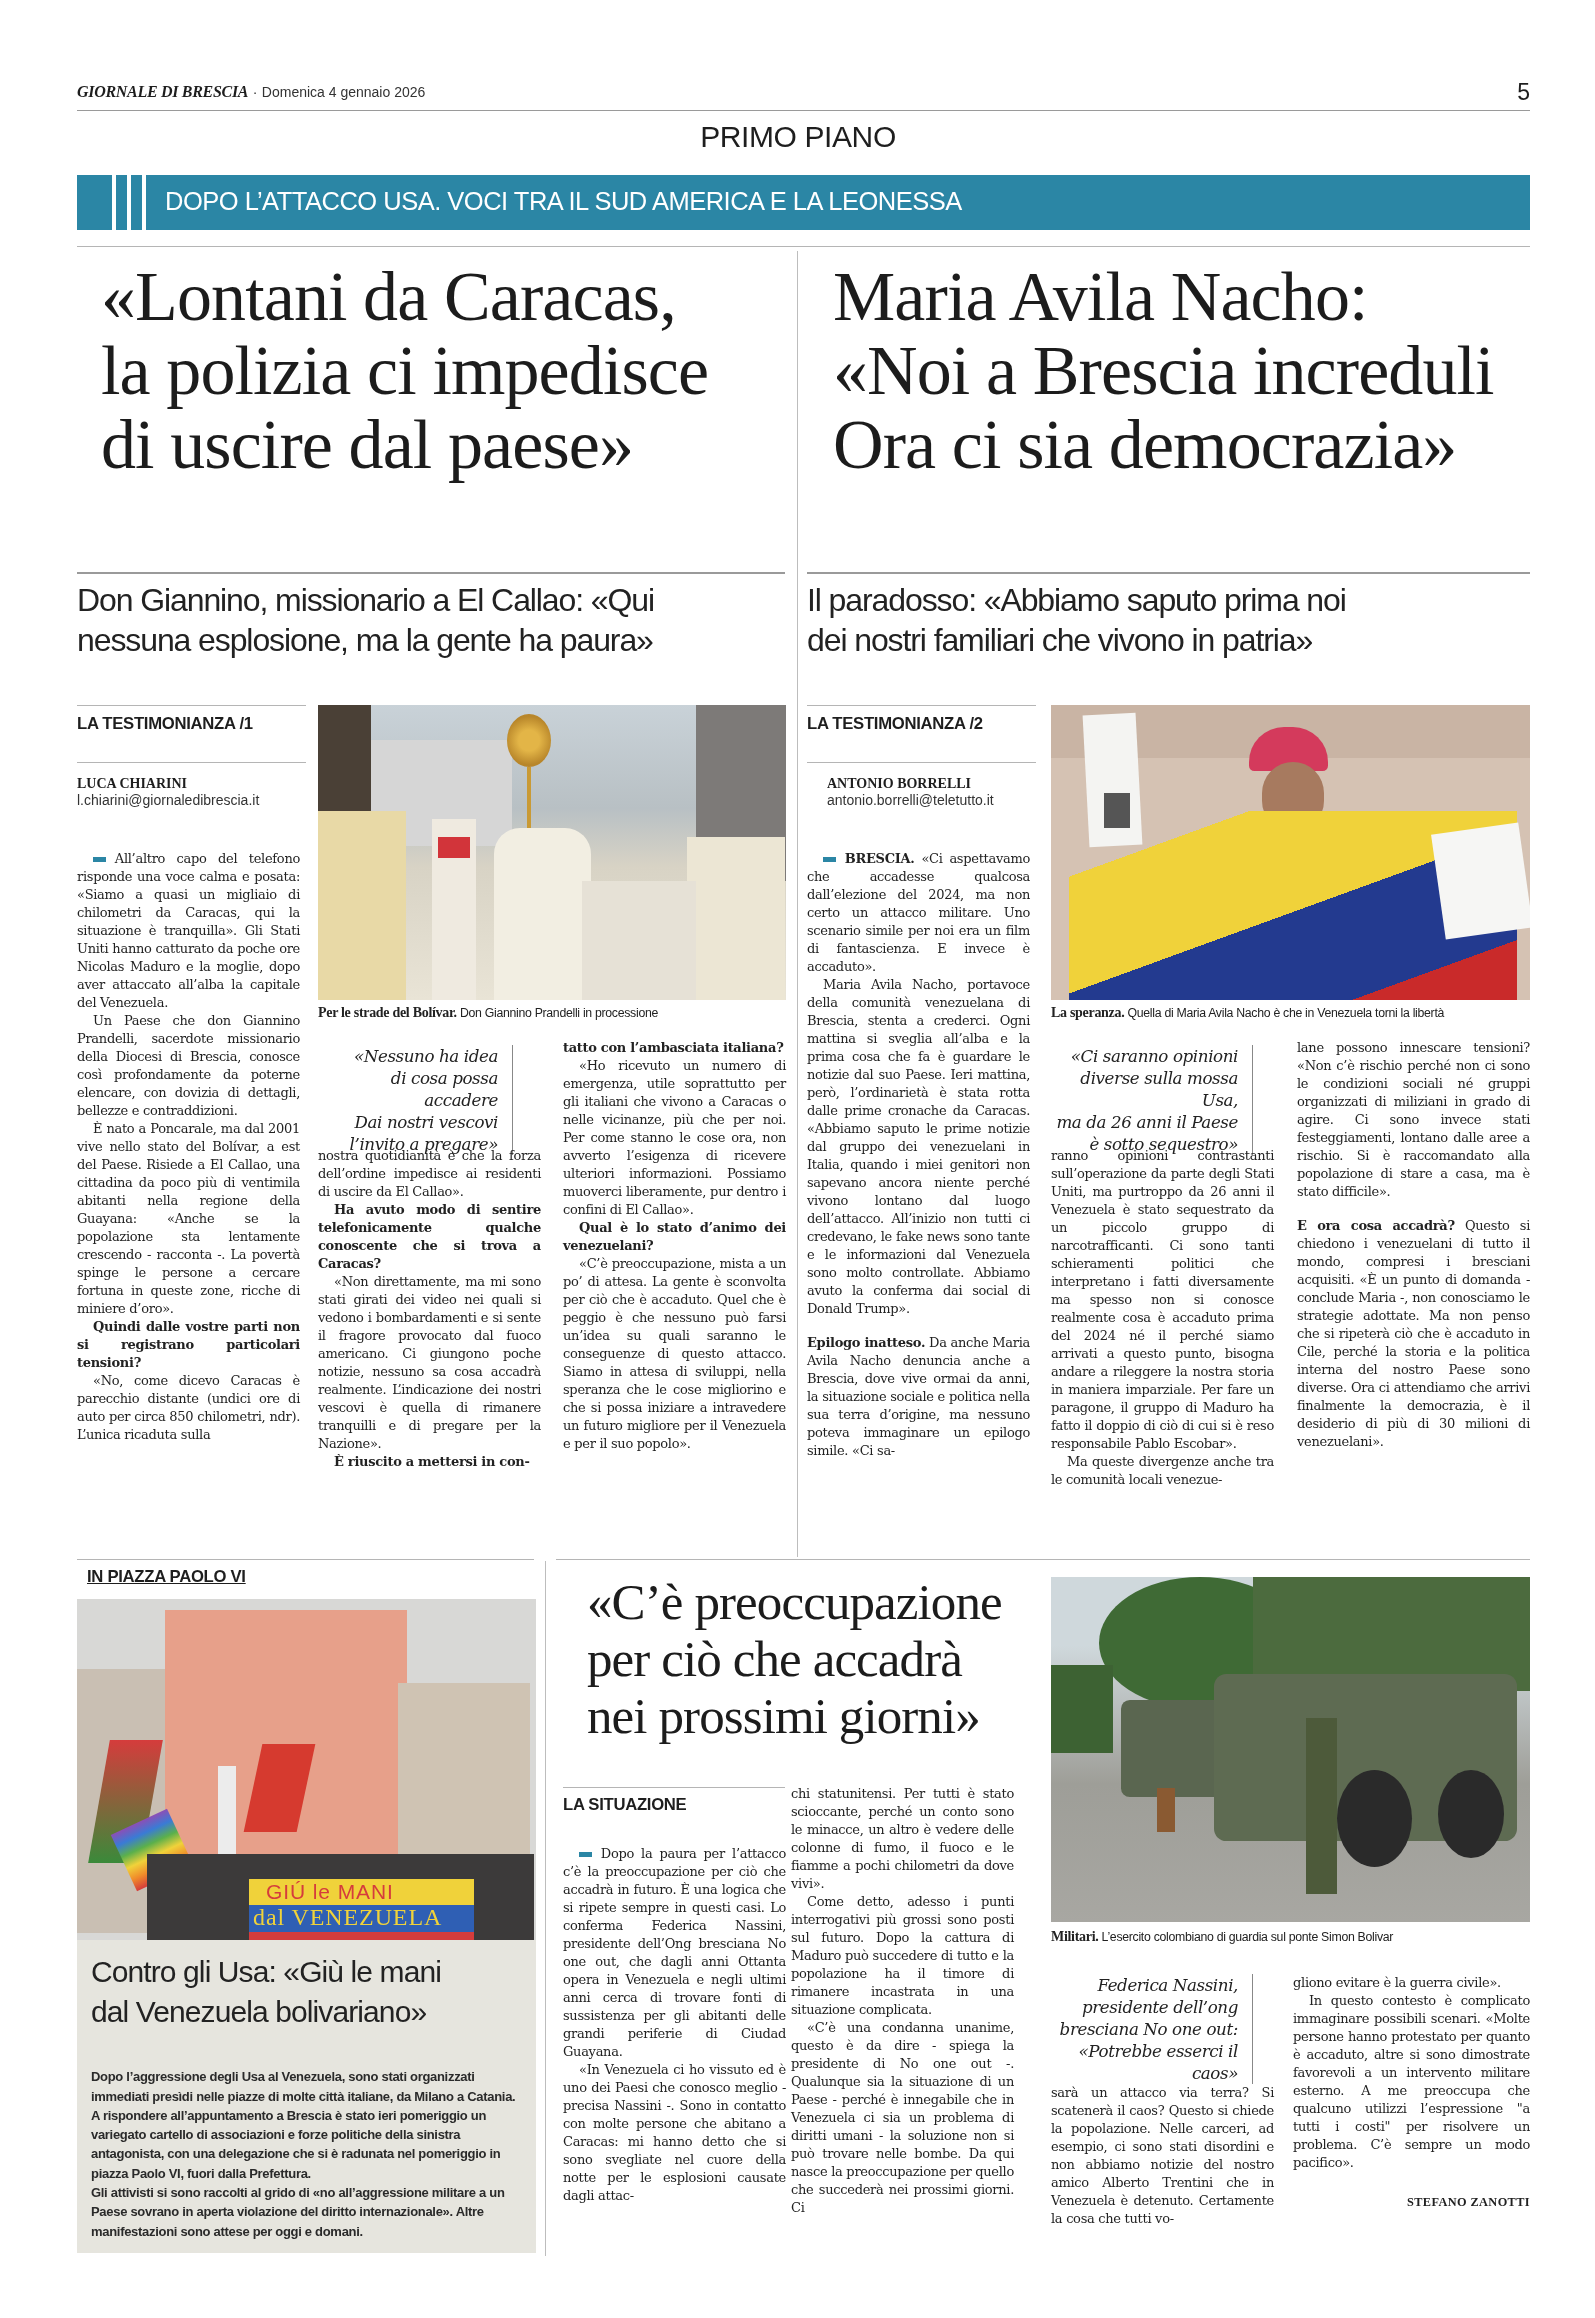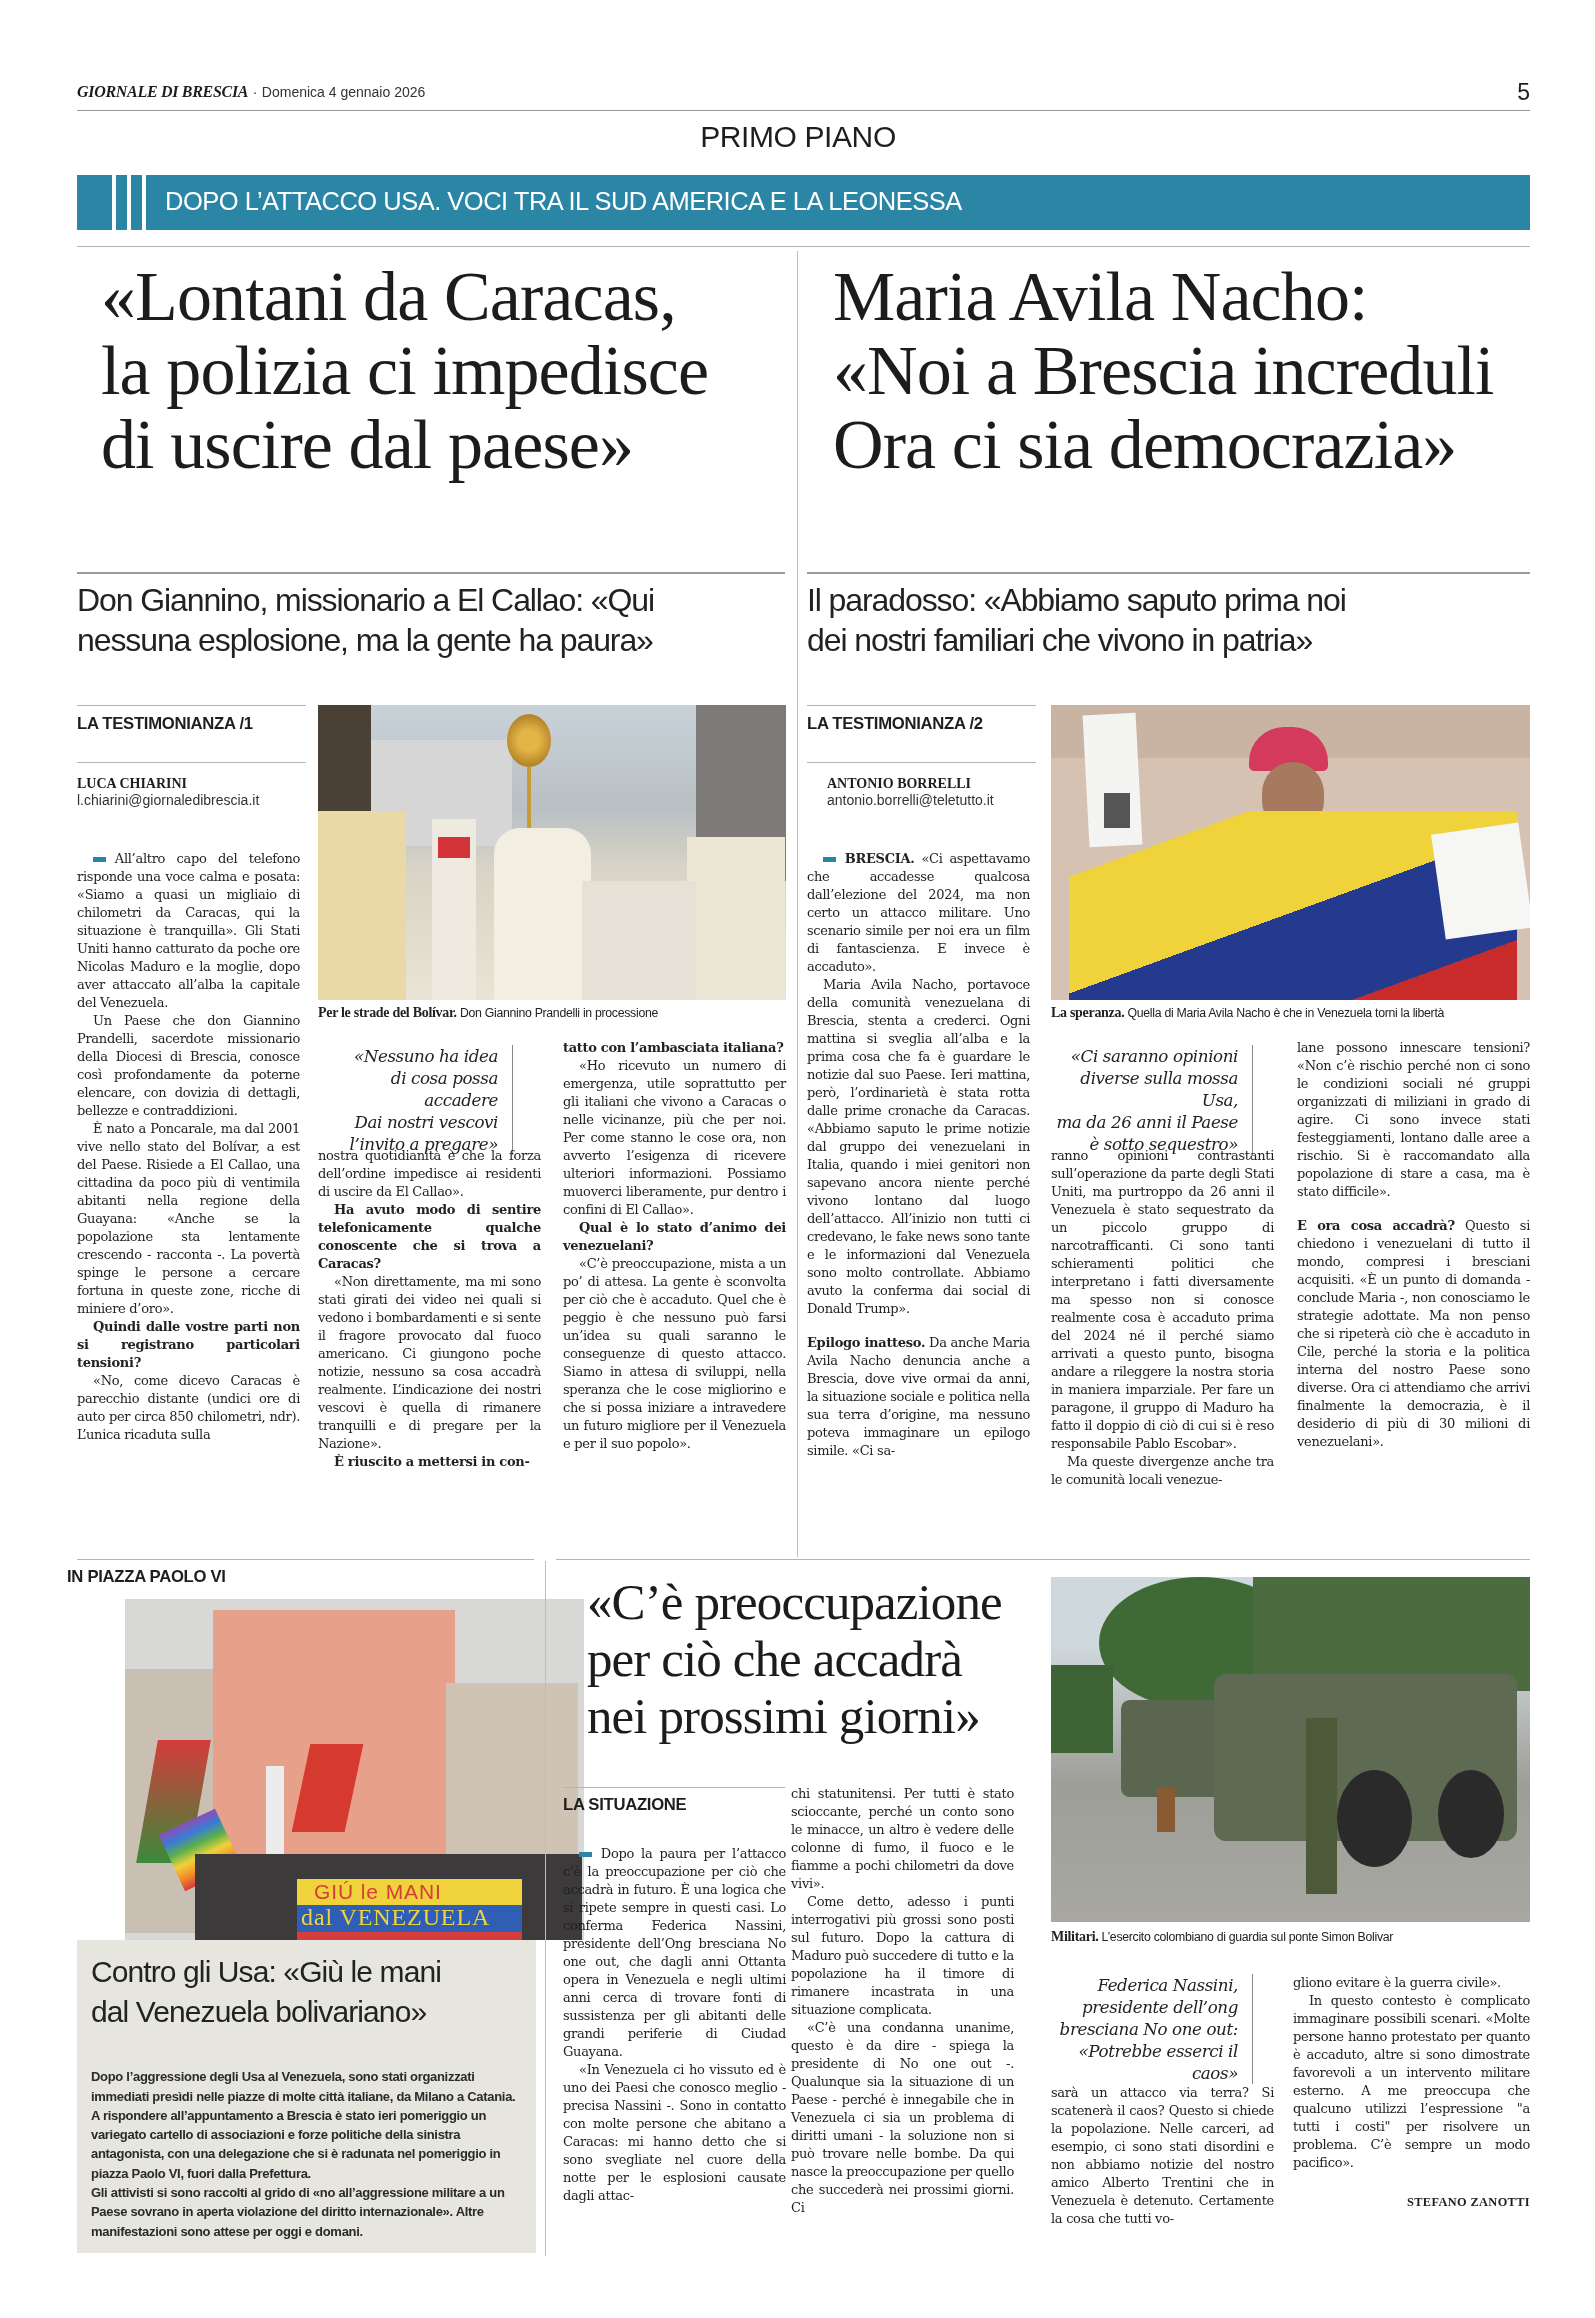--- a/index.html
+++ b/index.html
@@ -192,23 +192,23 @@
   <p class="noindent">ranno opinioni contrastanti sull’operazione da parte degli Stati Uniti, ma purtroppo da 26 anni il Venezuela è stato sequestrato da un piccolo gruppo di narcotrafficanti. Ci sono tanti schieramenti politici che interpretano i fatti diversamente ma spesso non si conosce realmente cosa è accaduto prima del 2024 né il perché siamo arrivati a questo punto, bisogna andare a rileggere la nostra storia in maniera imparziale. Per fare un paragone, il gruppo di Maduro ha fatto il doppio di ciò di cui si è reso responsabile Pablo Escobar».</p>
   <p>Ma queste divergenze anche tra le comunità locali venezue-</p>
 </div>
 
 <div class="abs body" style="left:1297px; top:1039px; width:233px;">
   <p class="noindent">lane possono innescare tensioni? «Non c’è rischio perché non ci sono le condizioni sociali né gruppi organizzati di miliziani in grado di agire. Ci sono invece stati festeggiamenti, lontano dalle aree a rischio. Si è raccomandato alla popolazione di stare a casa, ma è stato difficile».</p>
   <p class="noindent" style="margin-top:16px;"><b>E ora cosa accadrà?</b> <span>Questo si chiedono i venezuelani di tutto il mondo, compresi i bresciani acquisiti. «È un punto di domanda - conclude Maria -, non conosciamo le strategie adottate. Ma non penso che si ripeterà ciò che è accaduto in Cile, perché la storia e la politica interna del nostro Paese sono diverse. Ora ci attendiamo che arrivi finalmente la democrazia, è il desiderio di più di 30 milioni di venezuelani».</span></p>
 </div>
 
 <div class="hline thin" style="left:77px; top:1559px; width:457px;"></div>
-<div class="abs kicker" style="left:67px; top:1567px;">IN PIAZZA PAOLO VI</div>
-
-<div class="photo" style="left:77px; top:1599px; width:459px; height:341px; background:#d8d8d6;margin-left:48px;">
+<div class="abs kicker" style="left:87px; top:1567px;text-decoration:underline;">IN PIAZZA PAOLO VI</div>
+
+<div class="photo" style="left:77px; top:1599px; width:459px; height:341px; background:#d8d8d6;">
   <div style="position:absolute;left:0;top:70px;width:92px;height:264px;background:#c9bfb3;"></div>
   <div style="position:absolute;left:88px;top:10.6px;width:242px;height:290px;background:#e7a08a;"></div>
   <div style="position:absolute;left:321px;top:84px;width:132px;height:220px;background:#cfc3b3;"></div>
   <div style="position:absolute;left:141px;top:167px;width:17.6px;height:97px;background:#ececec;"></div>
   <div style="position:absolute;left:22px;top:141px;width:53px;height:123px;background:linear-gradient(180deg,#d53c3c 0%,#3a8a3a 100%);transform:skewX(-10deg);"></div>
   <div style="position:absolute;left:44px;top:220px;width:62px;height:62px;background:linear-gradient(180deg,#8b4fb7,#3a7bd5,#5bb04b,#f0d23a,#f08c2a,#d53c3c);transform:rotate(-25deg);"></div>
   <div style="position:absolute;left:176px;top:145px;width:53px;height:88px;background:#d63a2f;transform:skewX(-12deg);"></div>
   <div style="position:absolute;left:70px;top:255px;width:387px;height:86px;background:#3c3a3a;"></div>
   <div style="position:absolute;left:172px;top:280px;width:225px;height:62px;background:linear-gradient(180deg,#f0d23a 0%,#f0d23a 42%,#2f5fb4 42%,#2f5fb4 85%,#d53c3c 85%);"></div>
   <div style="position:absolute;left:189px;top:281px;font-family:'Liberation Sans',sans-serif;font-size:21px;color:#d53c3c;letter-spacing:0.9px;">GIÚ le MANI</div>

